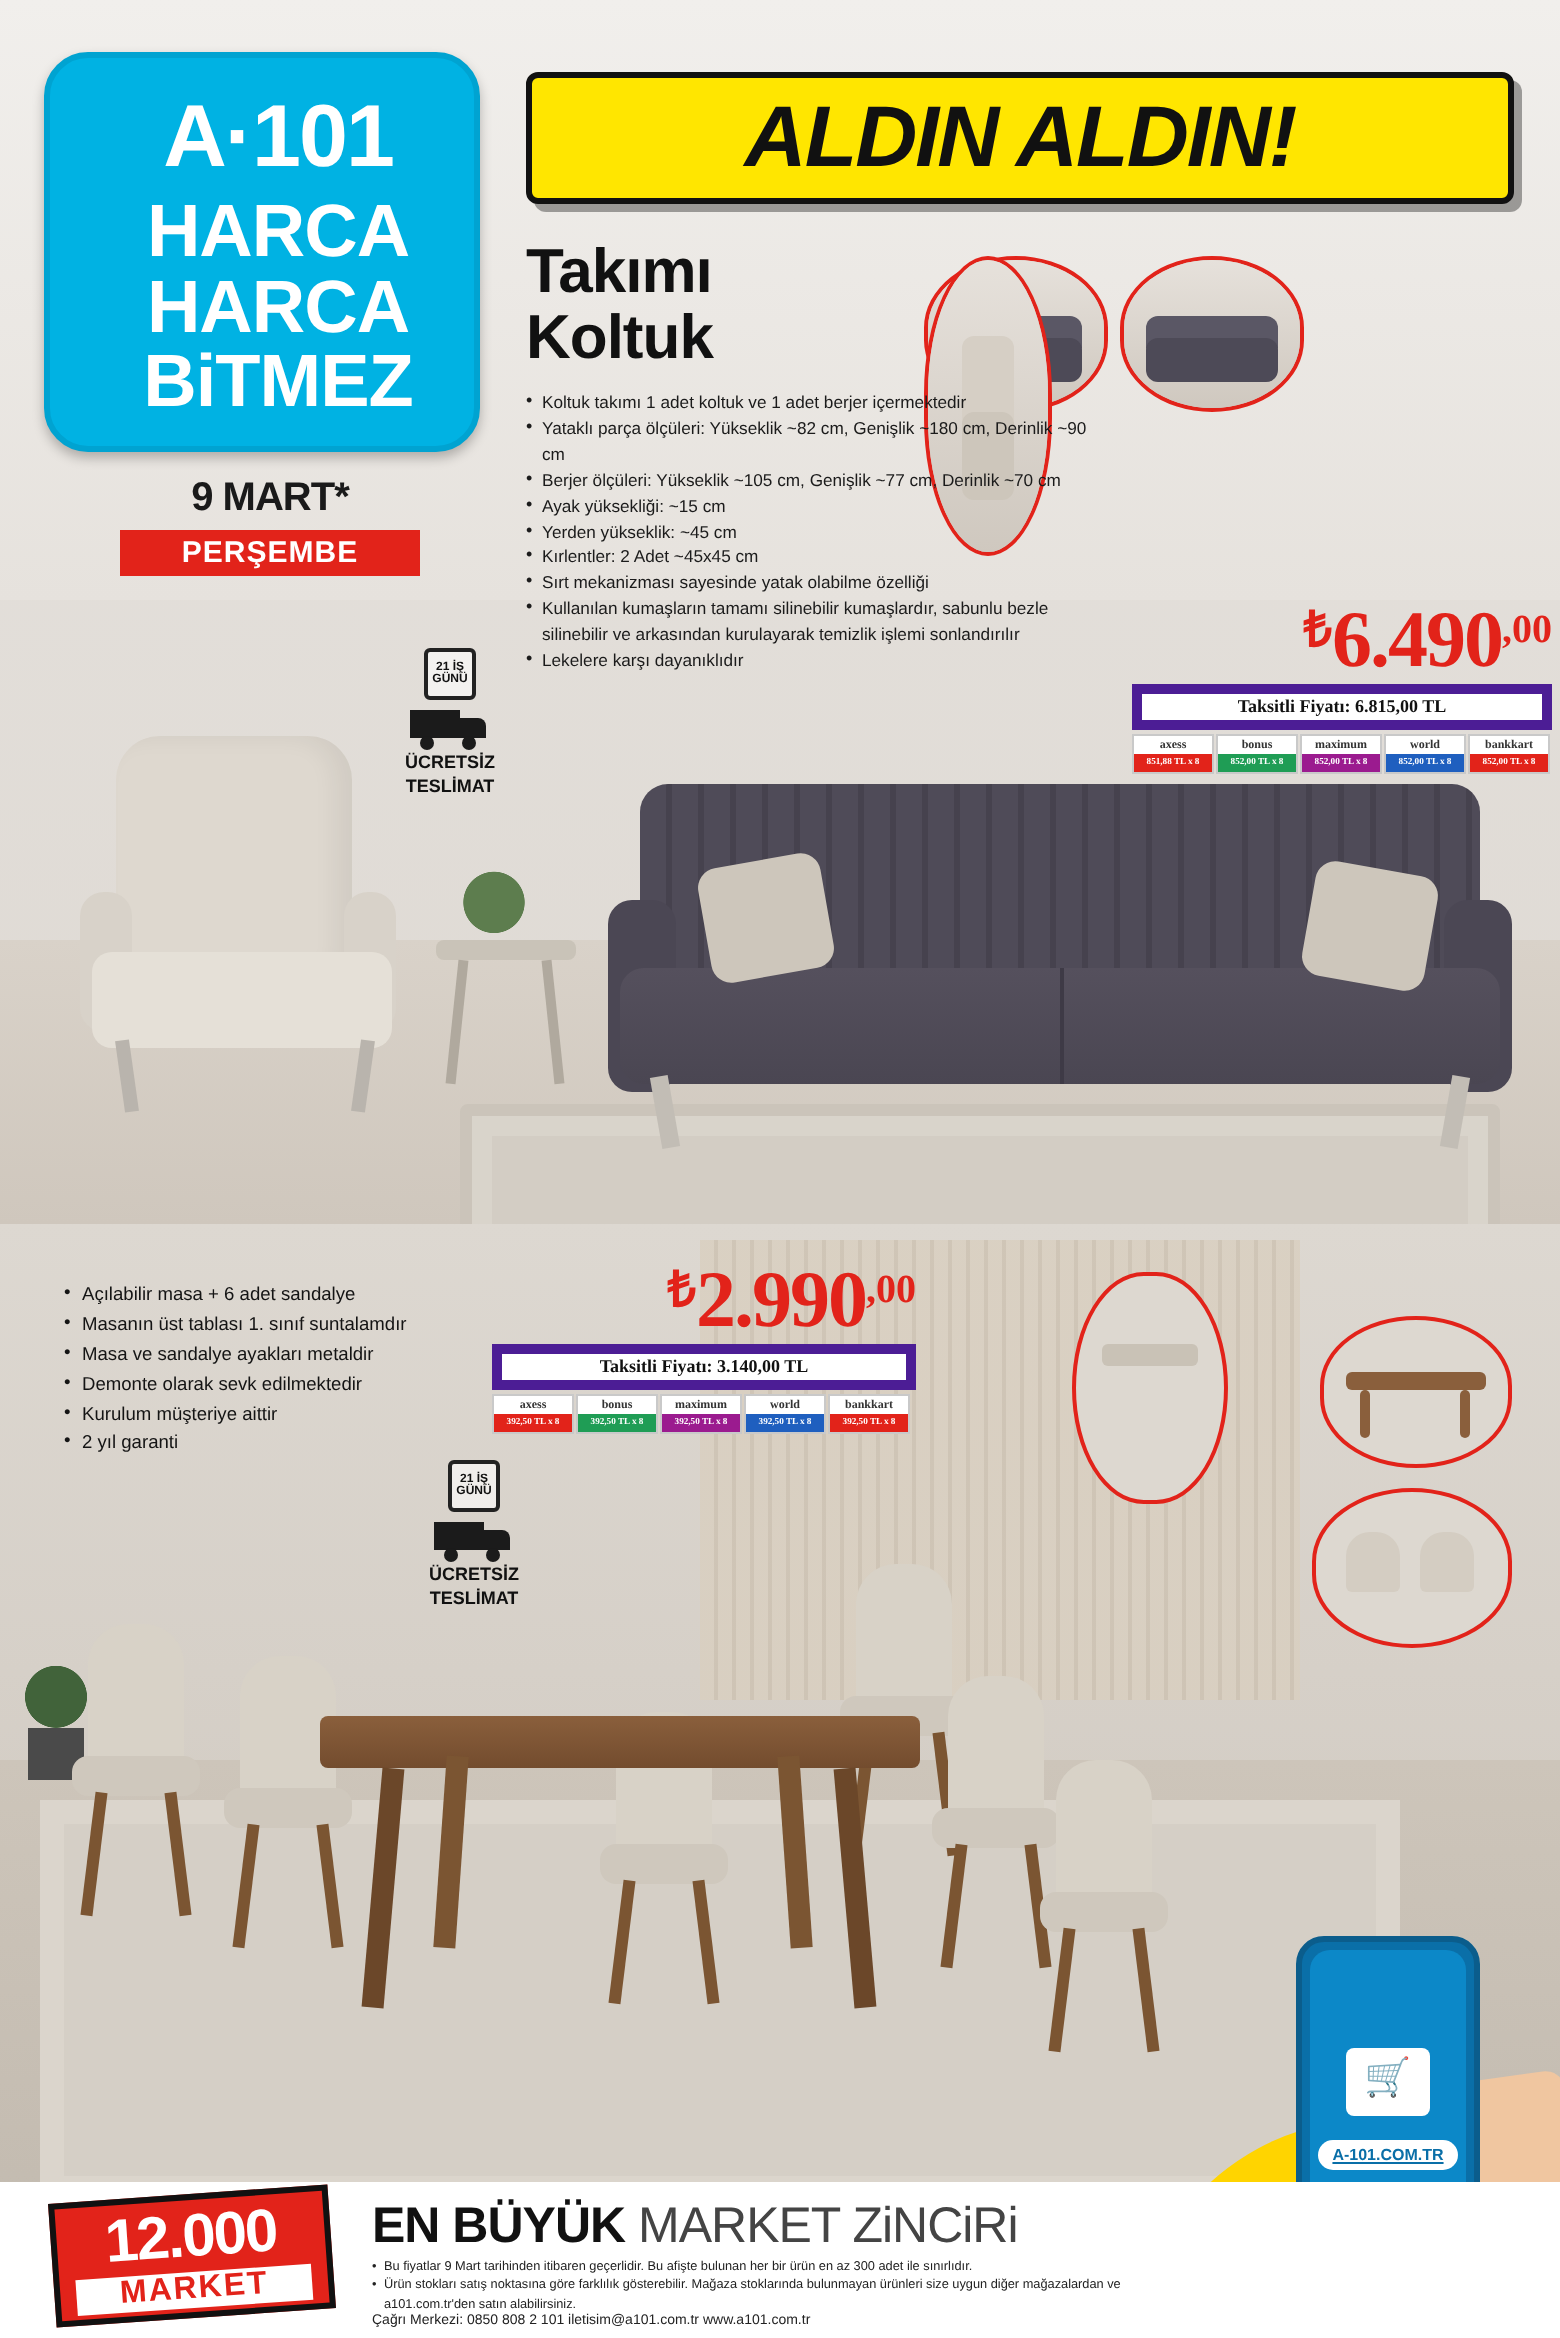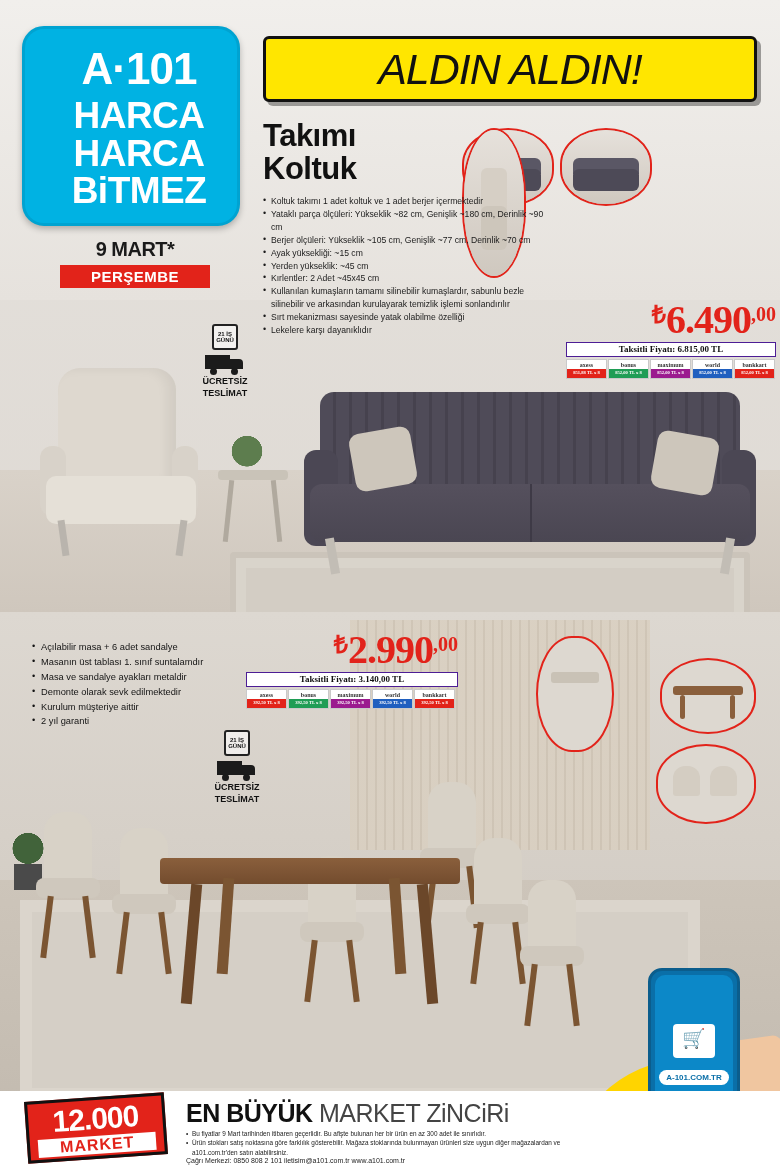--- a/index.html
+++ b/index.html
@@ -79,21 +79,21 @@
     margin-top: 4px; background: #e2231a; color: #fff; font-weight: bold;
     font-size: 15px; padding: 3px 0; letter-spacing: .5px;
   }
   .aldin-banner {
     position: absolute; left: 263px; top: 36px; width: 494px; height: 66px;
     background: #ffe600; border: 3px solid #111; border-radius: 6px;
     box-shadow: 4px 4px 0 rgba(0,0,0,.35);
     display: flex; align-items: center; justify-content: center;
   }
   .aldin-banner span {
-    font-size: 43px; font-weight: normal; font-style: italic; color: #111;
+    font-size: 43px; font-weight: bold; font-style: italic; color: #111;
     letter-spacing: -1px;
   }
 
   
   .info-card1 {
     position: absolute; left: 263px; top: 120px; width: 230px;
   }
   .prod-title {
     font-size: 31px; font-weight: bold; color: #111; line-height: 1.05;
     letter-spacing: -0.5px;
@@ -128,21 +128,21 @@
 
   
   .price-tag {
     position: absolute; text-align: right; color: #e2231a;
     font-weight: bold; line-height: 1; font-family: Liberation Serif, serif;
   }
   .price-tag .amount { font-size: 40px; letter-spacing: -1px; }
   .price-tag .cur { font-size: 25px; vertical-align: 10px; }
   .price-tag .cents { font-size: 20px; vertical-align: 12px; }
   .inst-bar {
-    background: #fff; border: 1px solid #4c1d95;
+    background: #fff; border: 5px solid #4c1d95;
     font-size: 9px; font-weight: bold; color: #111;
     text-align: center; padding: 2px 6px; margin-top: 2px;
   }
   .bank-row { display: flex; gap: 1px; margin-top: 2px; }
   .bank {
     width: 41px; background: #fff; border: 1px solid #c9c9c9;
     font-size: 5px; text-align: center; overflow: hidden;
   }
   .bank .bname { font-weight: bold; font-size: 6px; padding: 2px 0 1px; color:#333; }
   .bank .bamt { color: #fff; font-size: 4.6px; padding: 2px 0; font-weight: bold; }
@@ -293,21 +293,21 @@
     display: flex; flex-direction: column; align-items: center; justify-content: center;
   }
   .phone .cart {
     width: 42px; height: 34px; background: #fff; border-radius: 4px; position: relative;
   }
   .phone .cart:after {
     content: "🛒"; position: absolute; left: 9px; top: 3px; font-size: 19px;
   }
   .phone .url {
     margin-top: 12px; background: #fff; color: #0a6fa8; font-weight: bold;
-    font-size: 8px; padding: 3px 7px; border-radius: 9px;
+    font-size: 8px; padding: 3px 7px; border-radius: 9px; text-decoration: underline;
   }
   .yellow-swoosh {
     position: absolute; left: 560px; top: 1060px; width: 240px; height: 120px;
     background: #ffd400; border-radius: 120px 0 0 0; transform: rotate(-6deg);
   }
   .hand {
     position: absolute; left: 700px; top: 1040px; width: 90px; height: 120px;
     background: #f0c6a0; border-radius: 40px 10px 0 0; transform: rotate(-8deg);
   }
 
@@ -485,22 +485,22 @@
       <div>Takımı</div>
       <div>Koltuk</div>
     </div>
     <ul class="bullets">
       <li>Koltuk takımı 1 adet koltuk ve 1 adet berjer içermektedir</li>
       <li>Yataklı parça ölçüleri: Yükseklik ~82 cm, Genişlik ~180 cm,  Derinlik ~90 cm</li>
       <li>Berjer ölçüleri: Yükseklik ~105 cm,  Genişlik ~77 cm, Derinlik ~70 cm</li>
       <li>Ayak yüksekliği: ~15 cm</li>
       <li>Yerden yükseklik: ~45 cm</li>
       <li>Kırlentler: 2 Adet ~45x45 cm</li>
+      <li>Sırt mekanizması sayesinde yatak olabilme özelliği</li>
       <li>Kullanılan kumaşların tamamı silinebilir kumaşlardır, sabunlu bezle silinebilir ve arkasından kurulayarak temizlik işlemi sonlandırılır</li>
-      <li>Sırt mekanizması sayesinde yatak olabilme özelliği</li>
       <li>Lekelere karşı dayanıklıdır</li>
     </ul>
   </div>
 
   <div class="price-tag" style="left:566px; top:300px; width:210px;">
     <div>
       <span class="cur">₺</span><span class="amount">6.490</span><span class="cents">,00</span>
     </div>
     <div class="inst-bar">Taksitli Fiyatı: 6.815,00 TL</div>
     <div class="bank-row">

